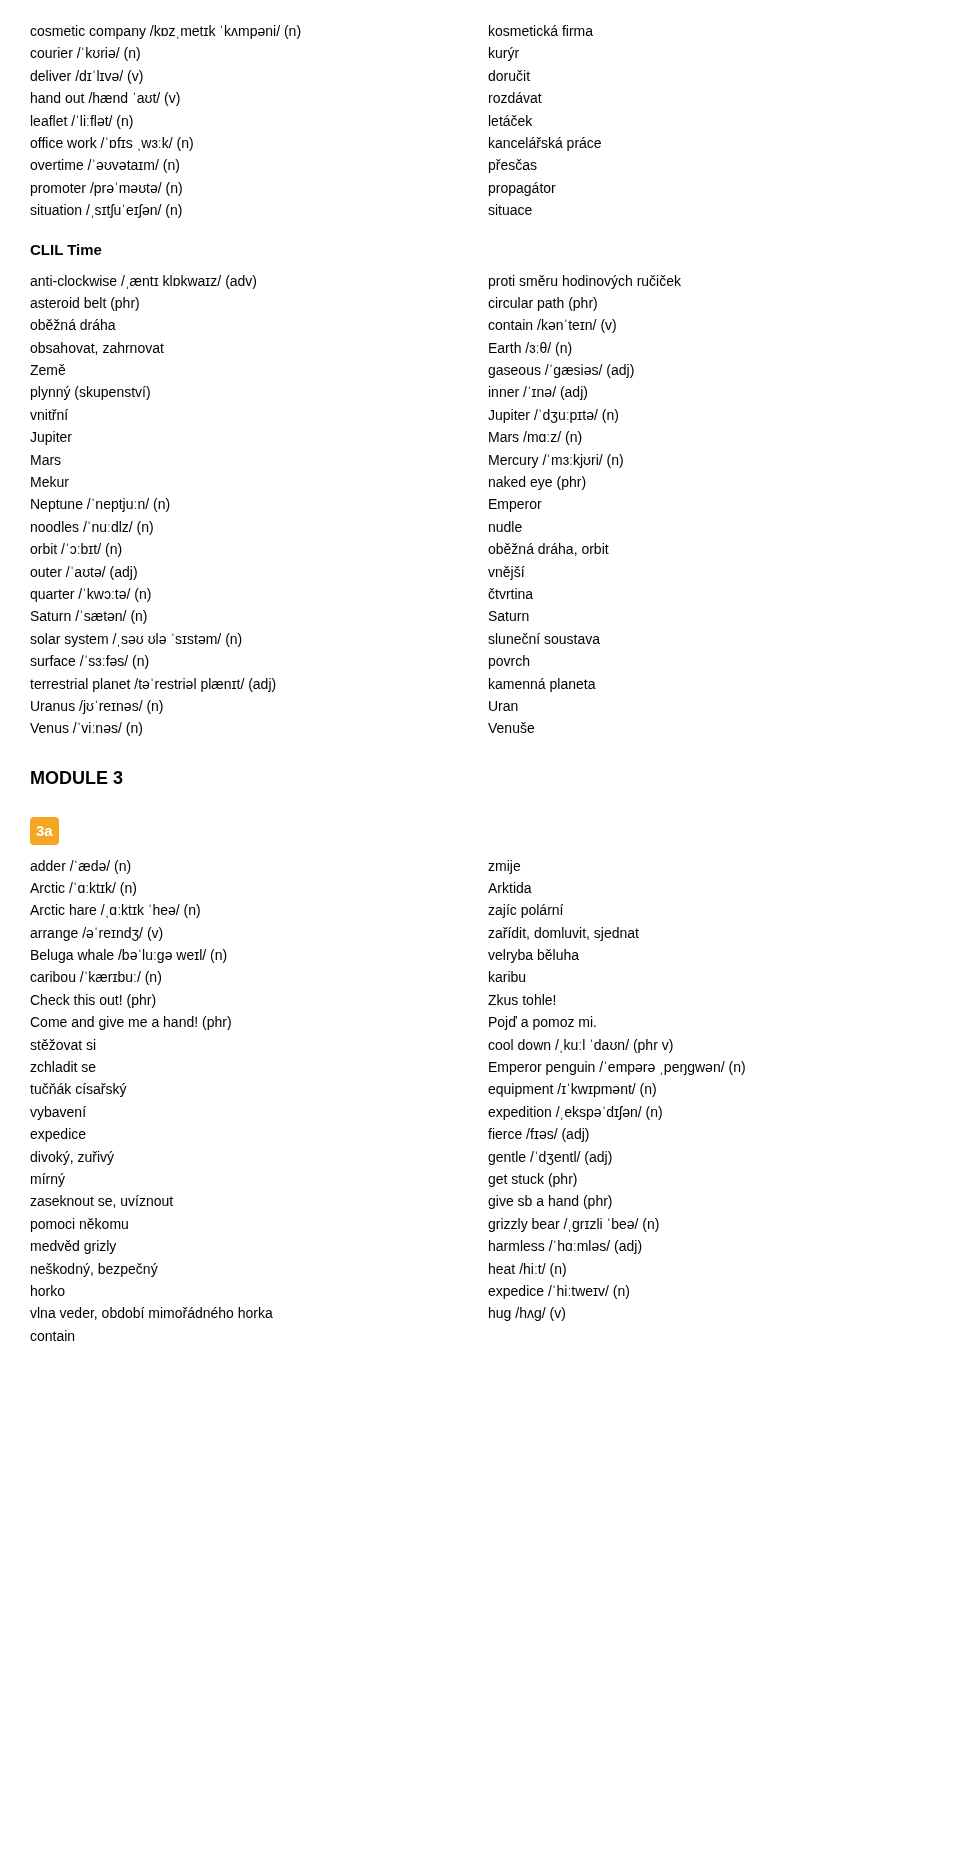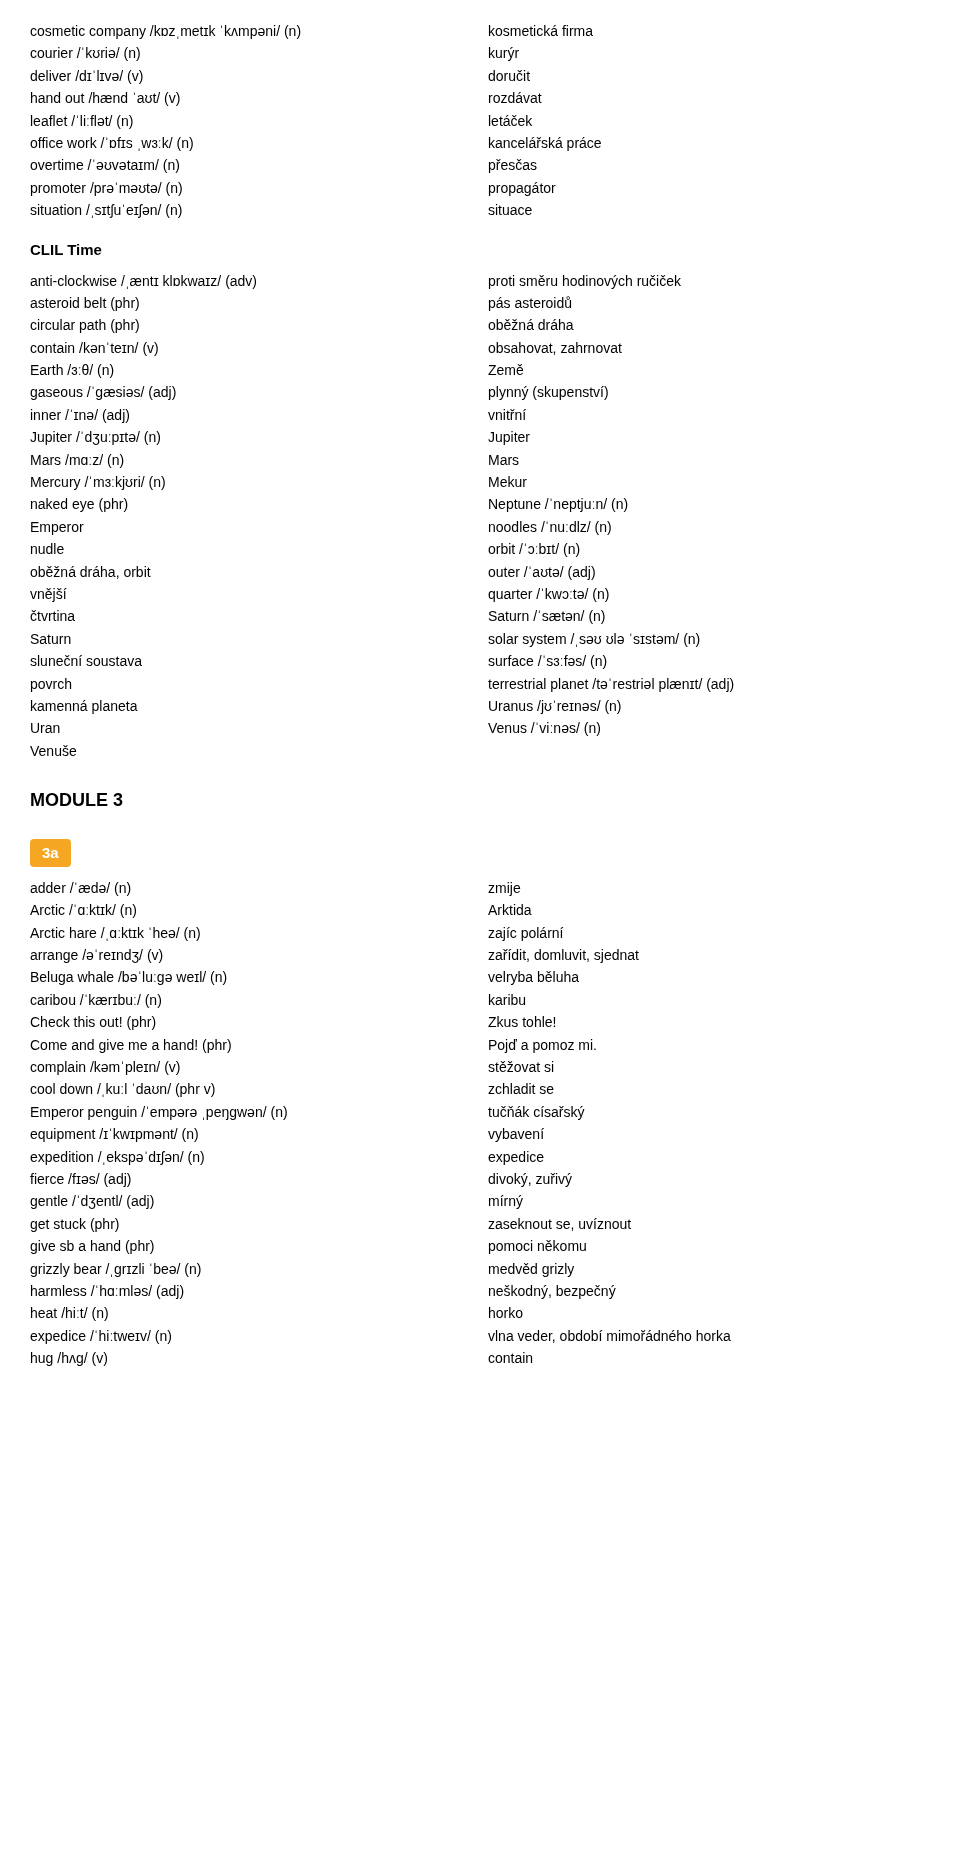--- a/index.html
+++ b/index.html
@@ -37,21 +37,21 @@
       font-weight: bold;
       font-size: 18px;
       margin: 24px 0 12px 0;
     }
     .badge {
       display: inline-block;
       background: #f5a623;
       color: #fff;
       font-weight: bold;
       font-size: 15px;
-      padding: 2px 12px;
+      padding: 2px 6px;
       border-radius: 4px;
       margin: 12px 0 10px 0;
     }
   </style>
 </head>
 <body>
 
 <div id="app">
     <div class="vocab-section">
       <div class="vocab-en">cosmetic company /kɒzˌmetɪk ˈkʌmpəni/ (n)</div>
@@ -71,21 +71,20 @@
       <div class="vocab-en">promoter /prəˈməʊtə/ (n)</div>
       <div class="vocab-cz">propagátor</div>
       <div class="vocab-en">situation /ˌsɪtʃuˈeɪʃən/ (n)</div>
       <div class="vocab-cz">situace</div>
     </div>
     <div class="section-heading">CLIL Time</div>
     <div class="vocab-section">
       <div class="vocab-en">anti-clockwise /ˌæntɪ klɒkwaɪz/ (adv)</div>
       <div class="vocab-cz">proti směru hodinových ručiček</div>
       <div class="vocab-en">asteroid belt (phr)</div>
-      <div class="vocab-cz">pás asteroidů</div>
       <div class="vocab-en">circular path (phr)</div>
       <div class="vocab-cz">oběžná dráha</div>
       <div class="vocab-en">contain /kənˈteɪn/ (v)</div>
       <div class="vocab-cz">obsahovat, zahrnovat</div>
       <div class="vocab-en">Earth /ɜːθ/ (n)</div>
       <div class="vocab-cz">Země</div>
       <div class="vocab-en">gaseous /ˈɡæsiəs/ (adj)</div>
       <div class="vocab-cz">plynný (skupenství)</div>
       <div class="vocab-en">inner /ˈɪnə/ (adj)</div>
       <div class="vocab-cz">vnitřní</div>
@@ -131,21 +130,20 @@
       <div class="vocab-en">arrange /əˈreɪndʒ/ (v)</div>
       <div class="vocab-cz">zařídit, domluvit, sjednat</div>
       <div class="vocab-en">Beluga whale /bəˈluːɡə weɪl/ (n)</div>
       <div class="vocab-cz">velryba běluha</div>
       <div class="vocab-en">caribou /ˈkærɪbuː/ (n)</div>
       <div class="vocab-cz">karibu</div>
       <div class="vocab-en">Check this out! (phr)</div>
       <div class="vocab-cz">Zkus tohle!</div>
       <div class="vocab-en">Come and give me a hand! (phr)</div>
       <div class="vocab-cz">Pojď a pomoz mi.</div>
-      <div class="vocab-en">complain /kəmˈpleɪn/ (v)</div>
       <div class="vocab-cz">stěžovat si</div>
       <div class="vocab-en">cool down /ˌkuːl ˈdaʊn/ (phr v)</div>
       <div class="vocab-cz">zchladit se</div>
       <div class="vocab-en">Emperor penguin /ˈempərə ˌpeŋɡwən/ (n)</div>
       <div class="vocab-cz">tučňák císařský</div>
       <div class="vocab-en">equipment /ɪˈkwɪpmənt/ (n)</div>
       <div class="vocab-cz">vybavení</div>
       <div class="vocab-en">expedition /ˌekspəˈdɪʃən/ (n)</div>
       <div class="vocab-cz">expedice</div>
       <div class="vocab-en">fierce /fɪəs/ (adj)</div>

